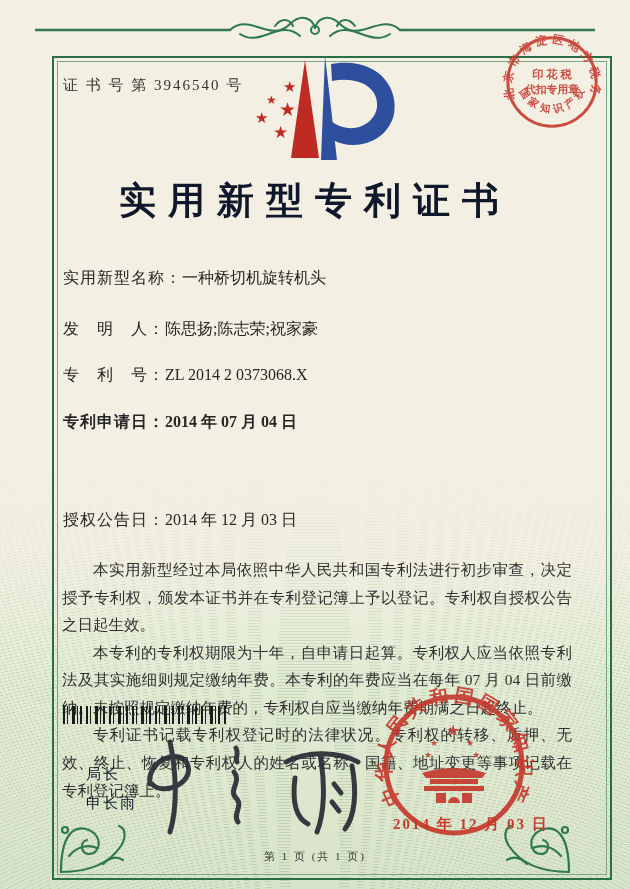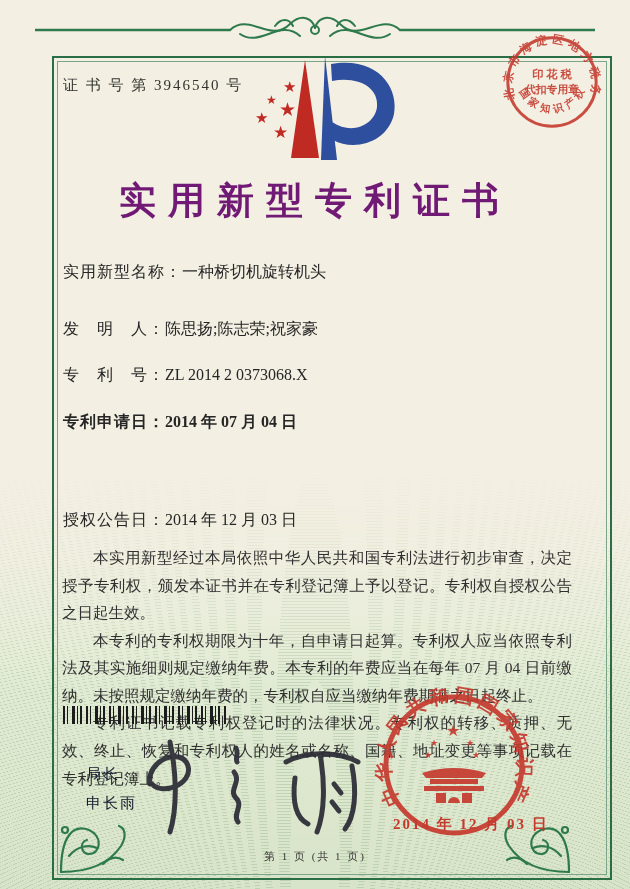--- a/index.html
+++ b/index.html
@@ -30,30 +30,30 @@
   .corner-flourish{position:absolute;width:92px;height:92px;}
   .corner-flourish.bl{left:55px;top:786px;}
   .corner-flourish.br{left:483px;top:786px;transform:scaleX(-1);}
   .cert-no{
     position:absolute;left:63px;top:76px;font-size:15px;letter-spacing:2px;color:#33332f;
   }
   .logo{position:absolute;left:233px;top:50px;width:170px;height:115px;}
   .tax-stamp{position:absolute;left:498px;top:28px;width:108px;height:108px;opacity:.88;}
   .title{
     position:absolute;left:0;right:0;top:176px;text-align:center;
-    font-size:37px;font-weight:bold;letter-spacing:12px;color:#701a75;
+    font-size:37px;font-weight:bold;letter-spacing:12px;color:#0f172a;
   }
   .field{
     position:absolute;left:63px;right:40px;font-size:16px;color:#262626;
     white-space:nowrap;
   }
   .field .lab{letter-spacing:1px;}
-  .f0{top:262px;} .f1{top:319px;} .f2{top:365px;} .f3{top:412px;font-weight:bold;} .f4{top:460px;} .f5{top:510px;}
+  .f0{top:268px;} .f1{top:319px;} .f2{top:365px;} .f3{top:412px;font-weight:bold;} .f4{top:460px;} .f5{top:510px;}
   .body-text{
-    position:absolute;left:62px;top:544px;width:510px;
+    position:absolute;left:62px;top:556px;width:510px;
     font-size:15.5px;line-height:1.78;text-align:justify;color:#303030;
   }
   .body-text p{margin:0;text-indent:2em;}
   .barcode{
     position:absolute;left:63px;top:706px;width:165px;height:18px;
     background:repeating-linear-gradient(90deg,
       #1c1c1c 0 2px,transparent 2px 4px,
       #1c1c1c 4px 5px,transparent 5px 9px,
       #1c1c1c 9px 12px,transparent 12px 14px,
       #1c1c1c 14px 15px,transparent 15px 17px,

